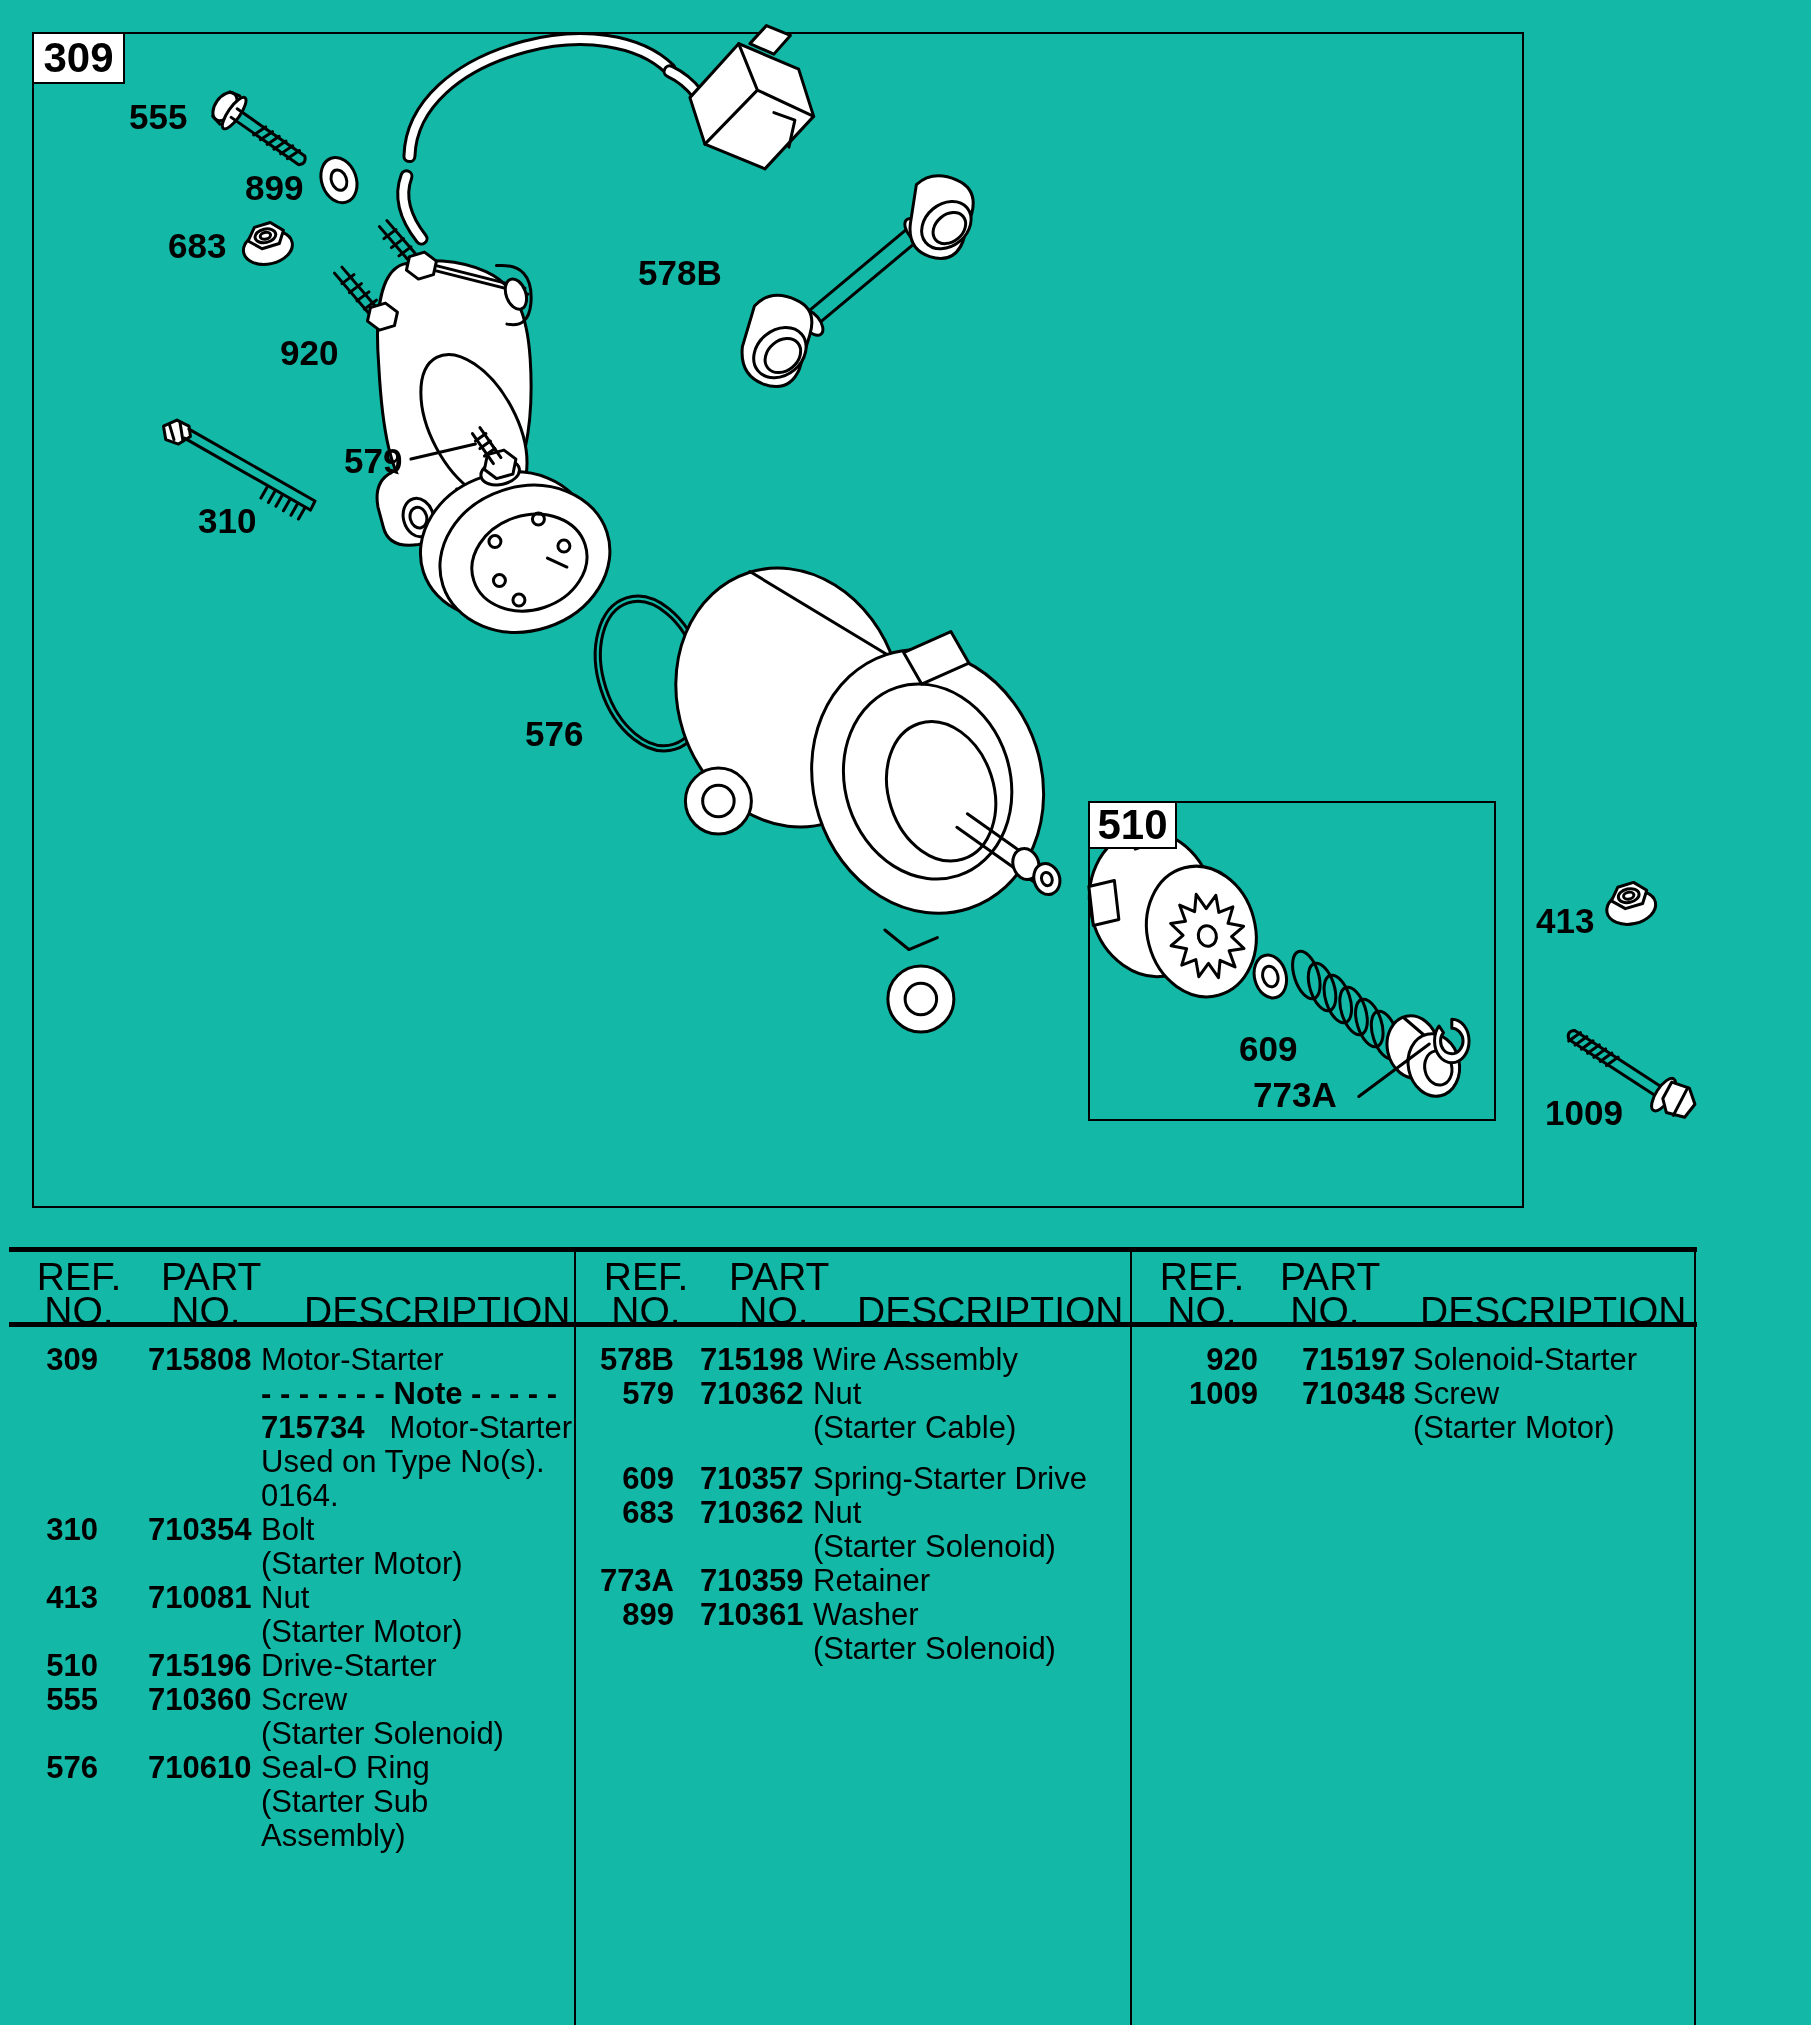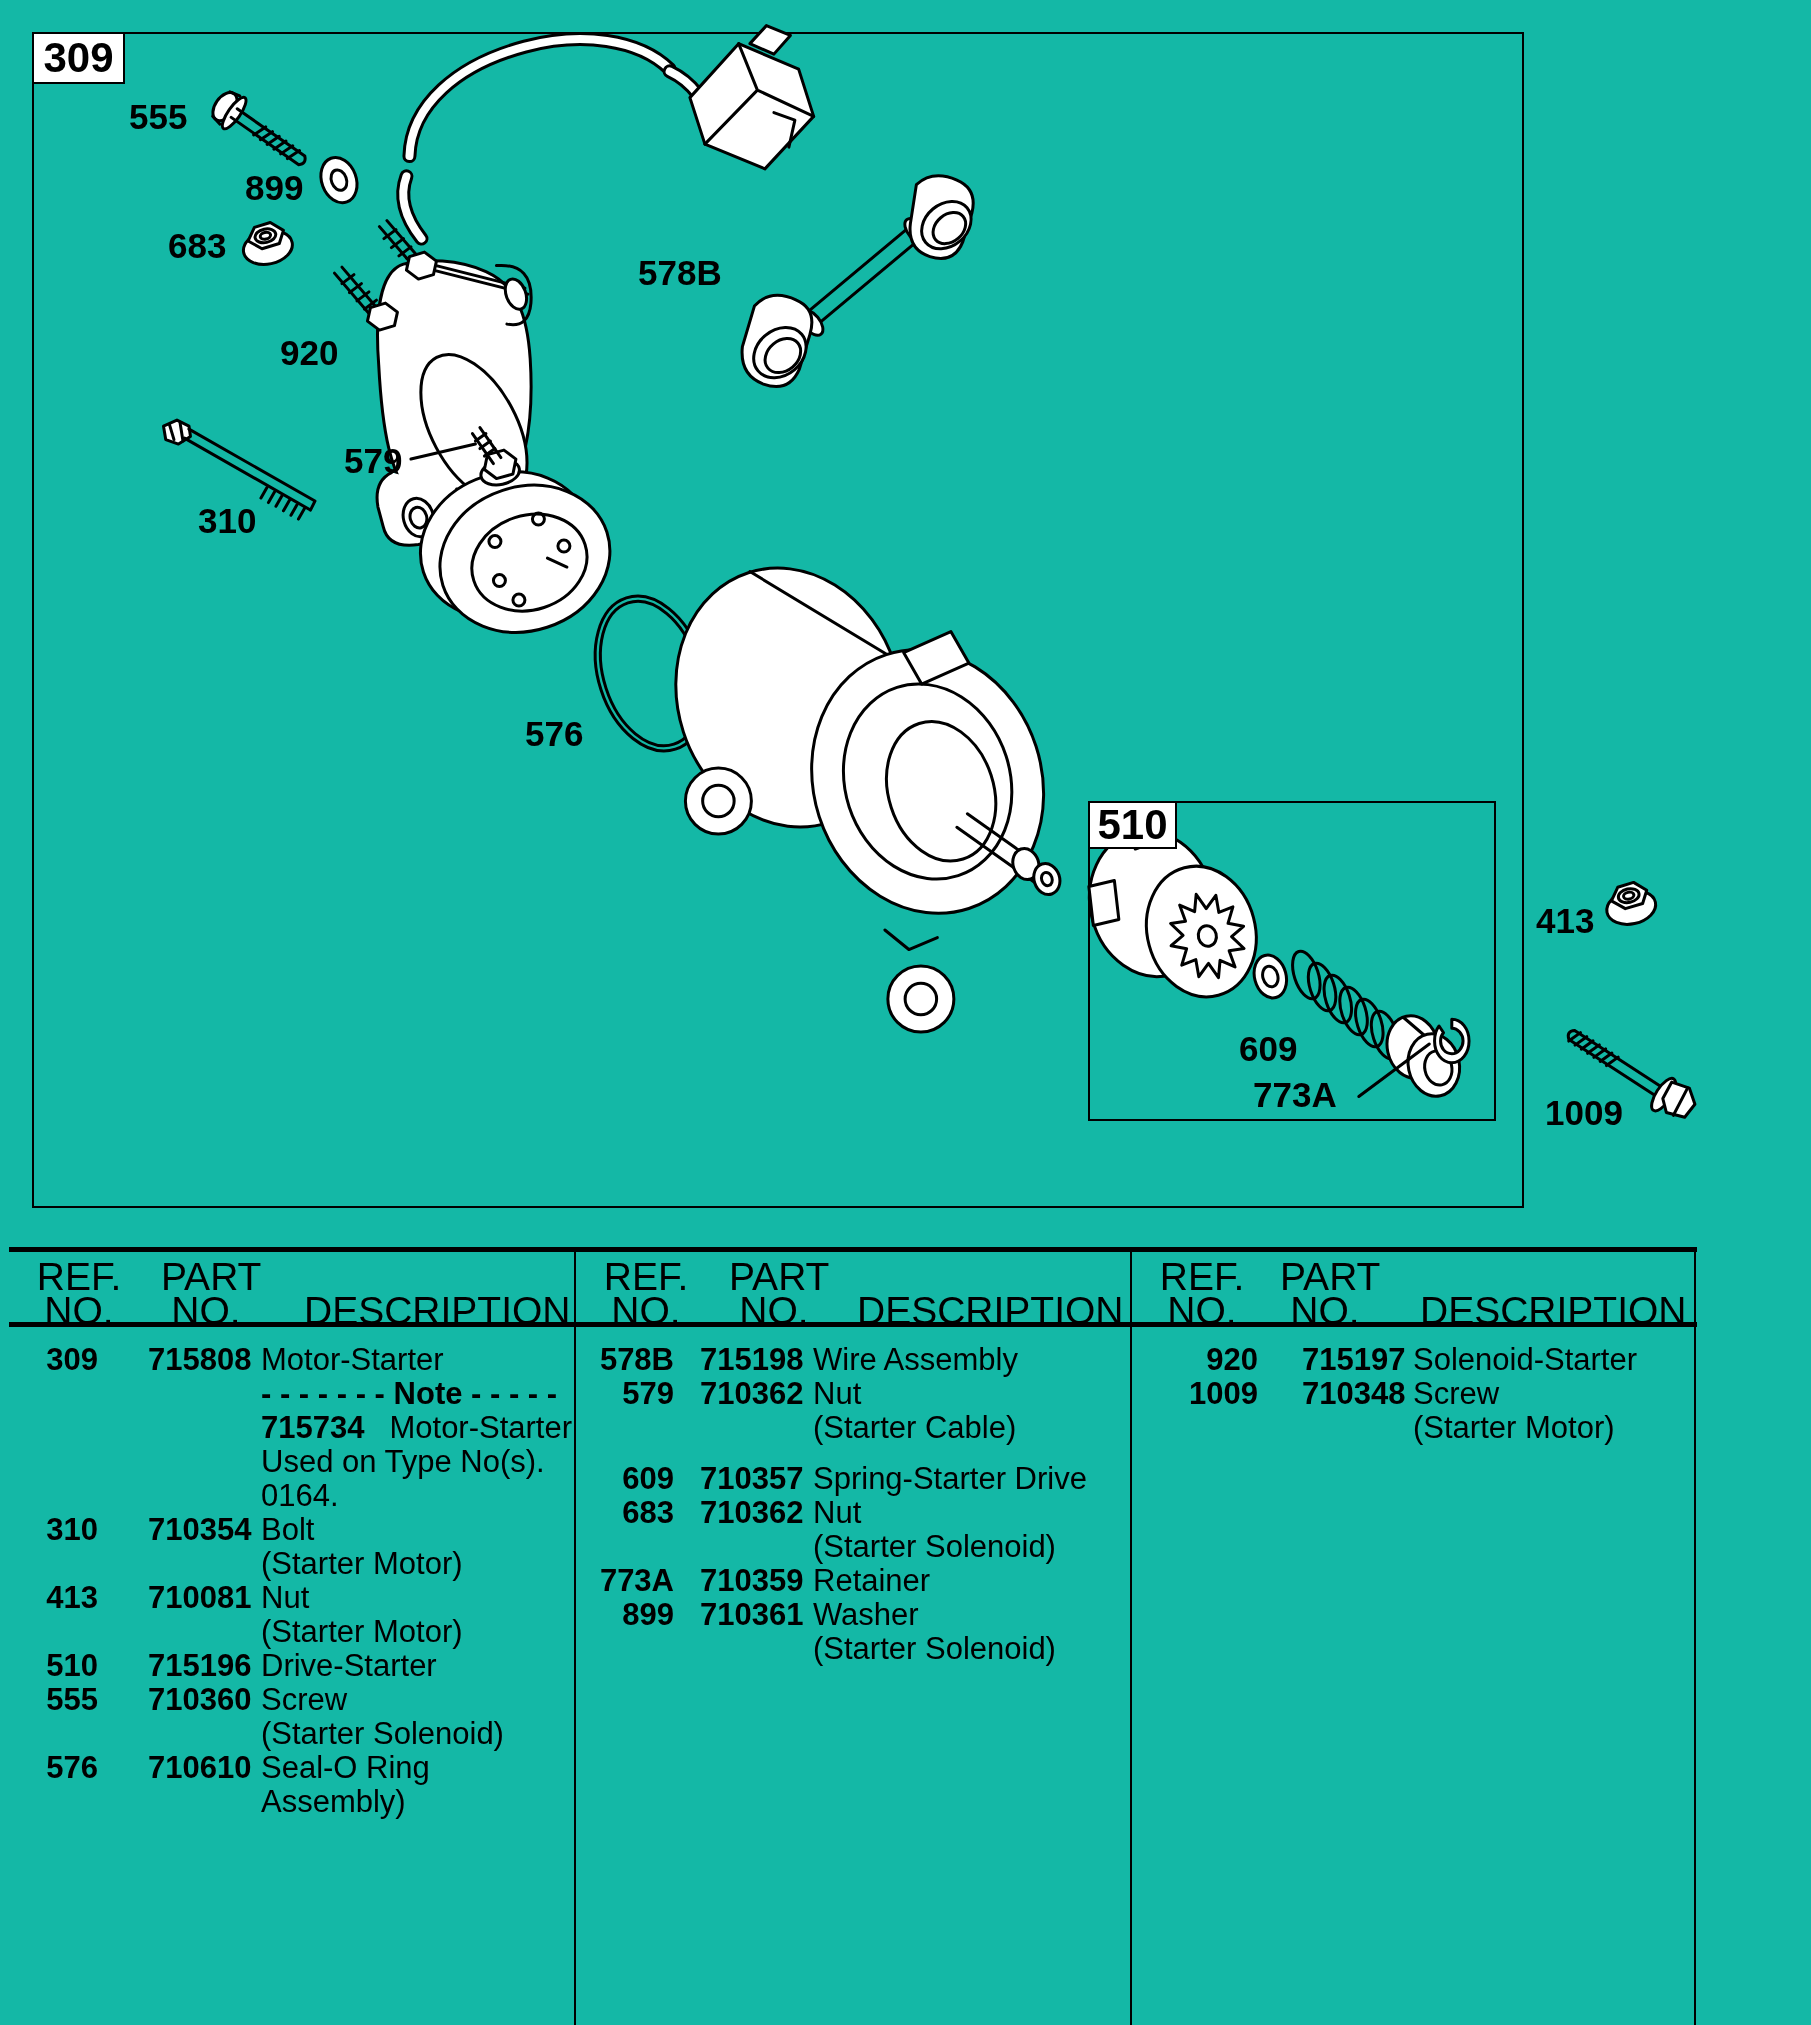--- a/index.html
+++ b/index.html
@@ -264,20 +264,21 @@
     <div class="tl"><span class="ref"></span><span class="pn"></span><span>Used on Type No(s).</span></div>
     <div class="tl"><span class="ref"></span><span class="pn"></span><span>0164.</span></div>
     <div class="tl"><span class="ref">310</span><span class="pn">710354</span><span>Bolt</span></div>
     <div class="tl"><span class="ref"></span><span class="pn"></span><span>(Starter Motor)</span></div>
     <div class="tl"><span class="ref">413</span><span class="pn">710081</span><span>Nut</span></div>
     <div class="tl"><span class="ref"></span><span class="pn"></span><span>(Starter Motor)</span></div>
     <div class="tl"><span class="ref">510</span><span class="pn">715196</span><span>Drive-Starter</span></div>
     <div class="tl"><span class="ref">555</span><span class="pn">710360</span><span>Screw</span></div>
     <div class="tl"><span class="ref"></span><span class="pn"></span><span>(Starter Solenoid)</span></div>
     <div class="tl"><span class="ref">576</span><span class="pn">710610</span><span>Seal-O Ring</span></div>
+    <div class="tl"><span class="ref"></span><span class="pn"></span><span>(Starter Sub</span></div>
     <div class="tl"><span class="ref"></span><span class="pn"></span><span>Assembly)</span></div>
   </div>
 
   <div class="tcol c2" style="left:574px;top:1343px;width:556px;">
     <div class="tl"><span class="ref">578B</span><span class="pn">715198</span><span>Wire Assembly</span></div>
     <div class="tl"><span class="ref">579</span><span class="pn">710362</span><span>Nut</span></div>
     <div class="tl"><span class="ref"></span><span class="pn"></span><span>(Starter Cable)</span></div>
     <div class="spacer"></div>
     <div class="tl"><span class="ref">609</span><span class="pn">710357</span><span>Spring-Starter Drive</span></div>
     <div class="tl"><span class="ref">683</span><span class="pn">710362</span><span>Nut</span></div>

